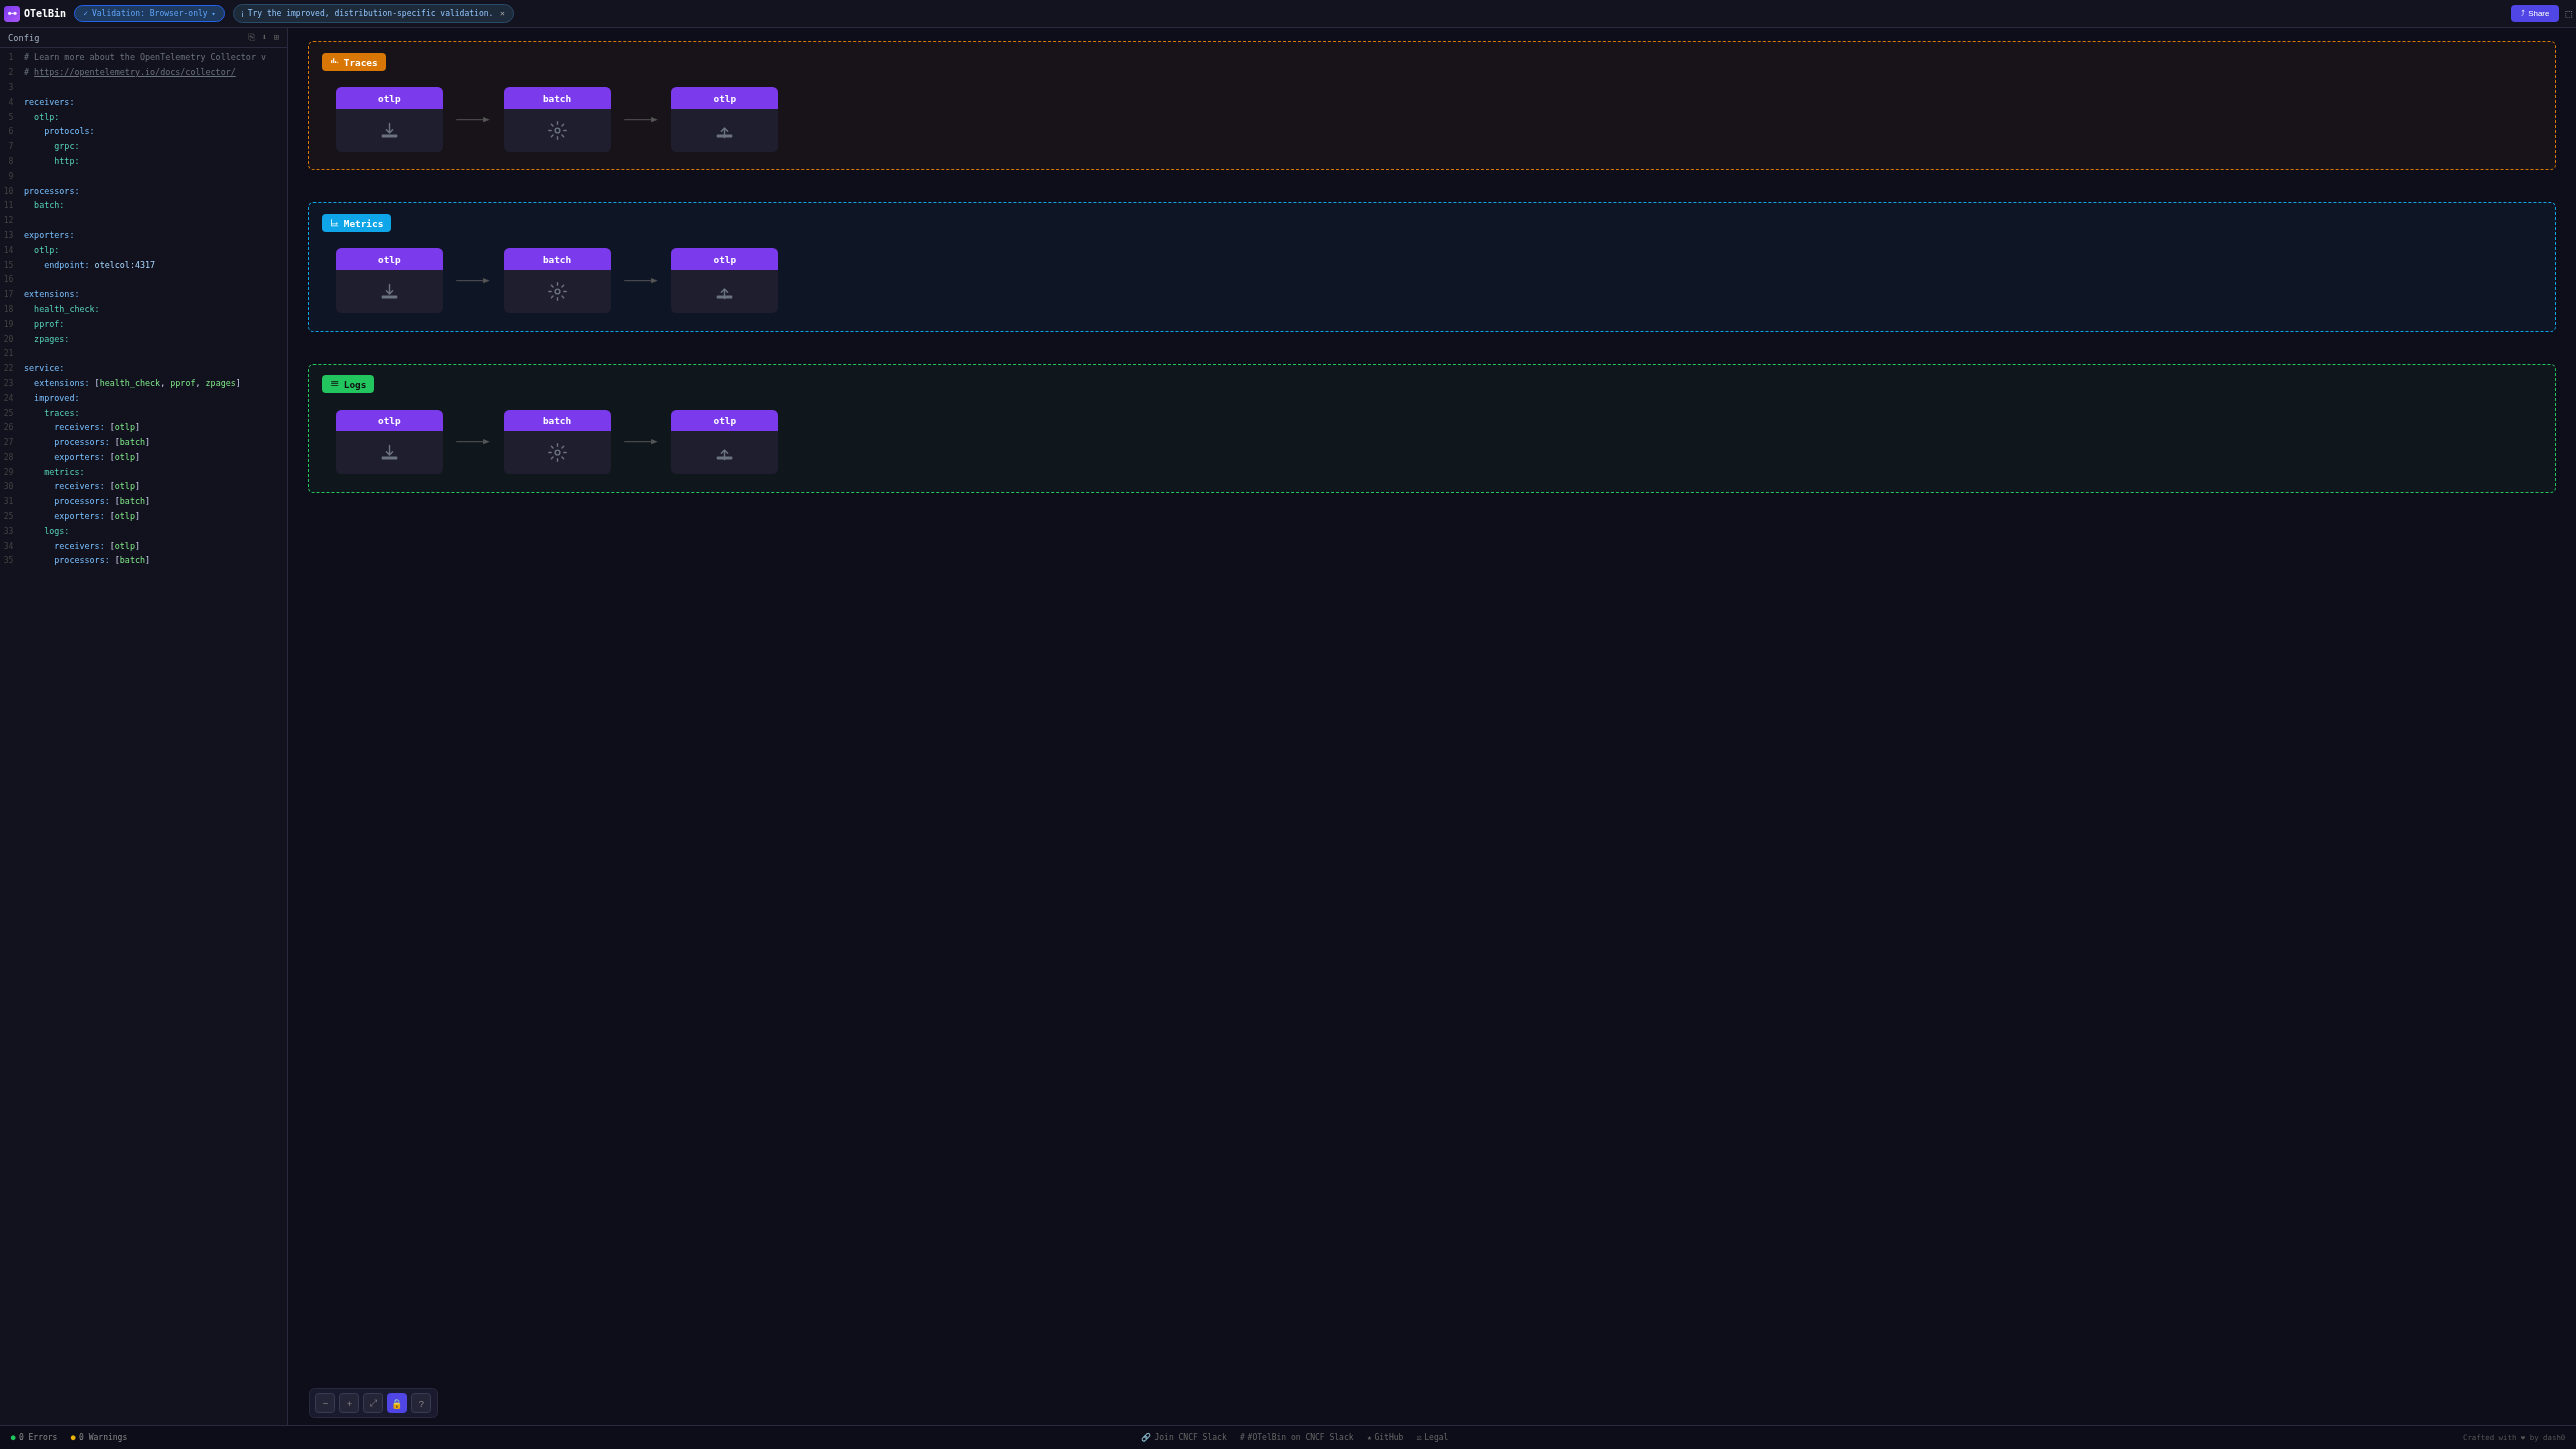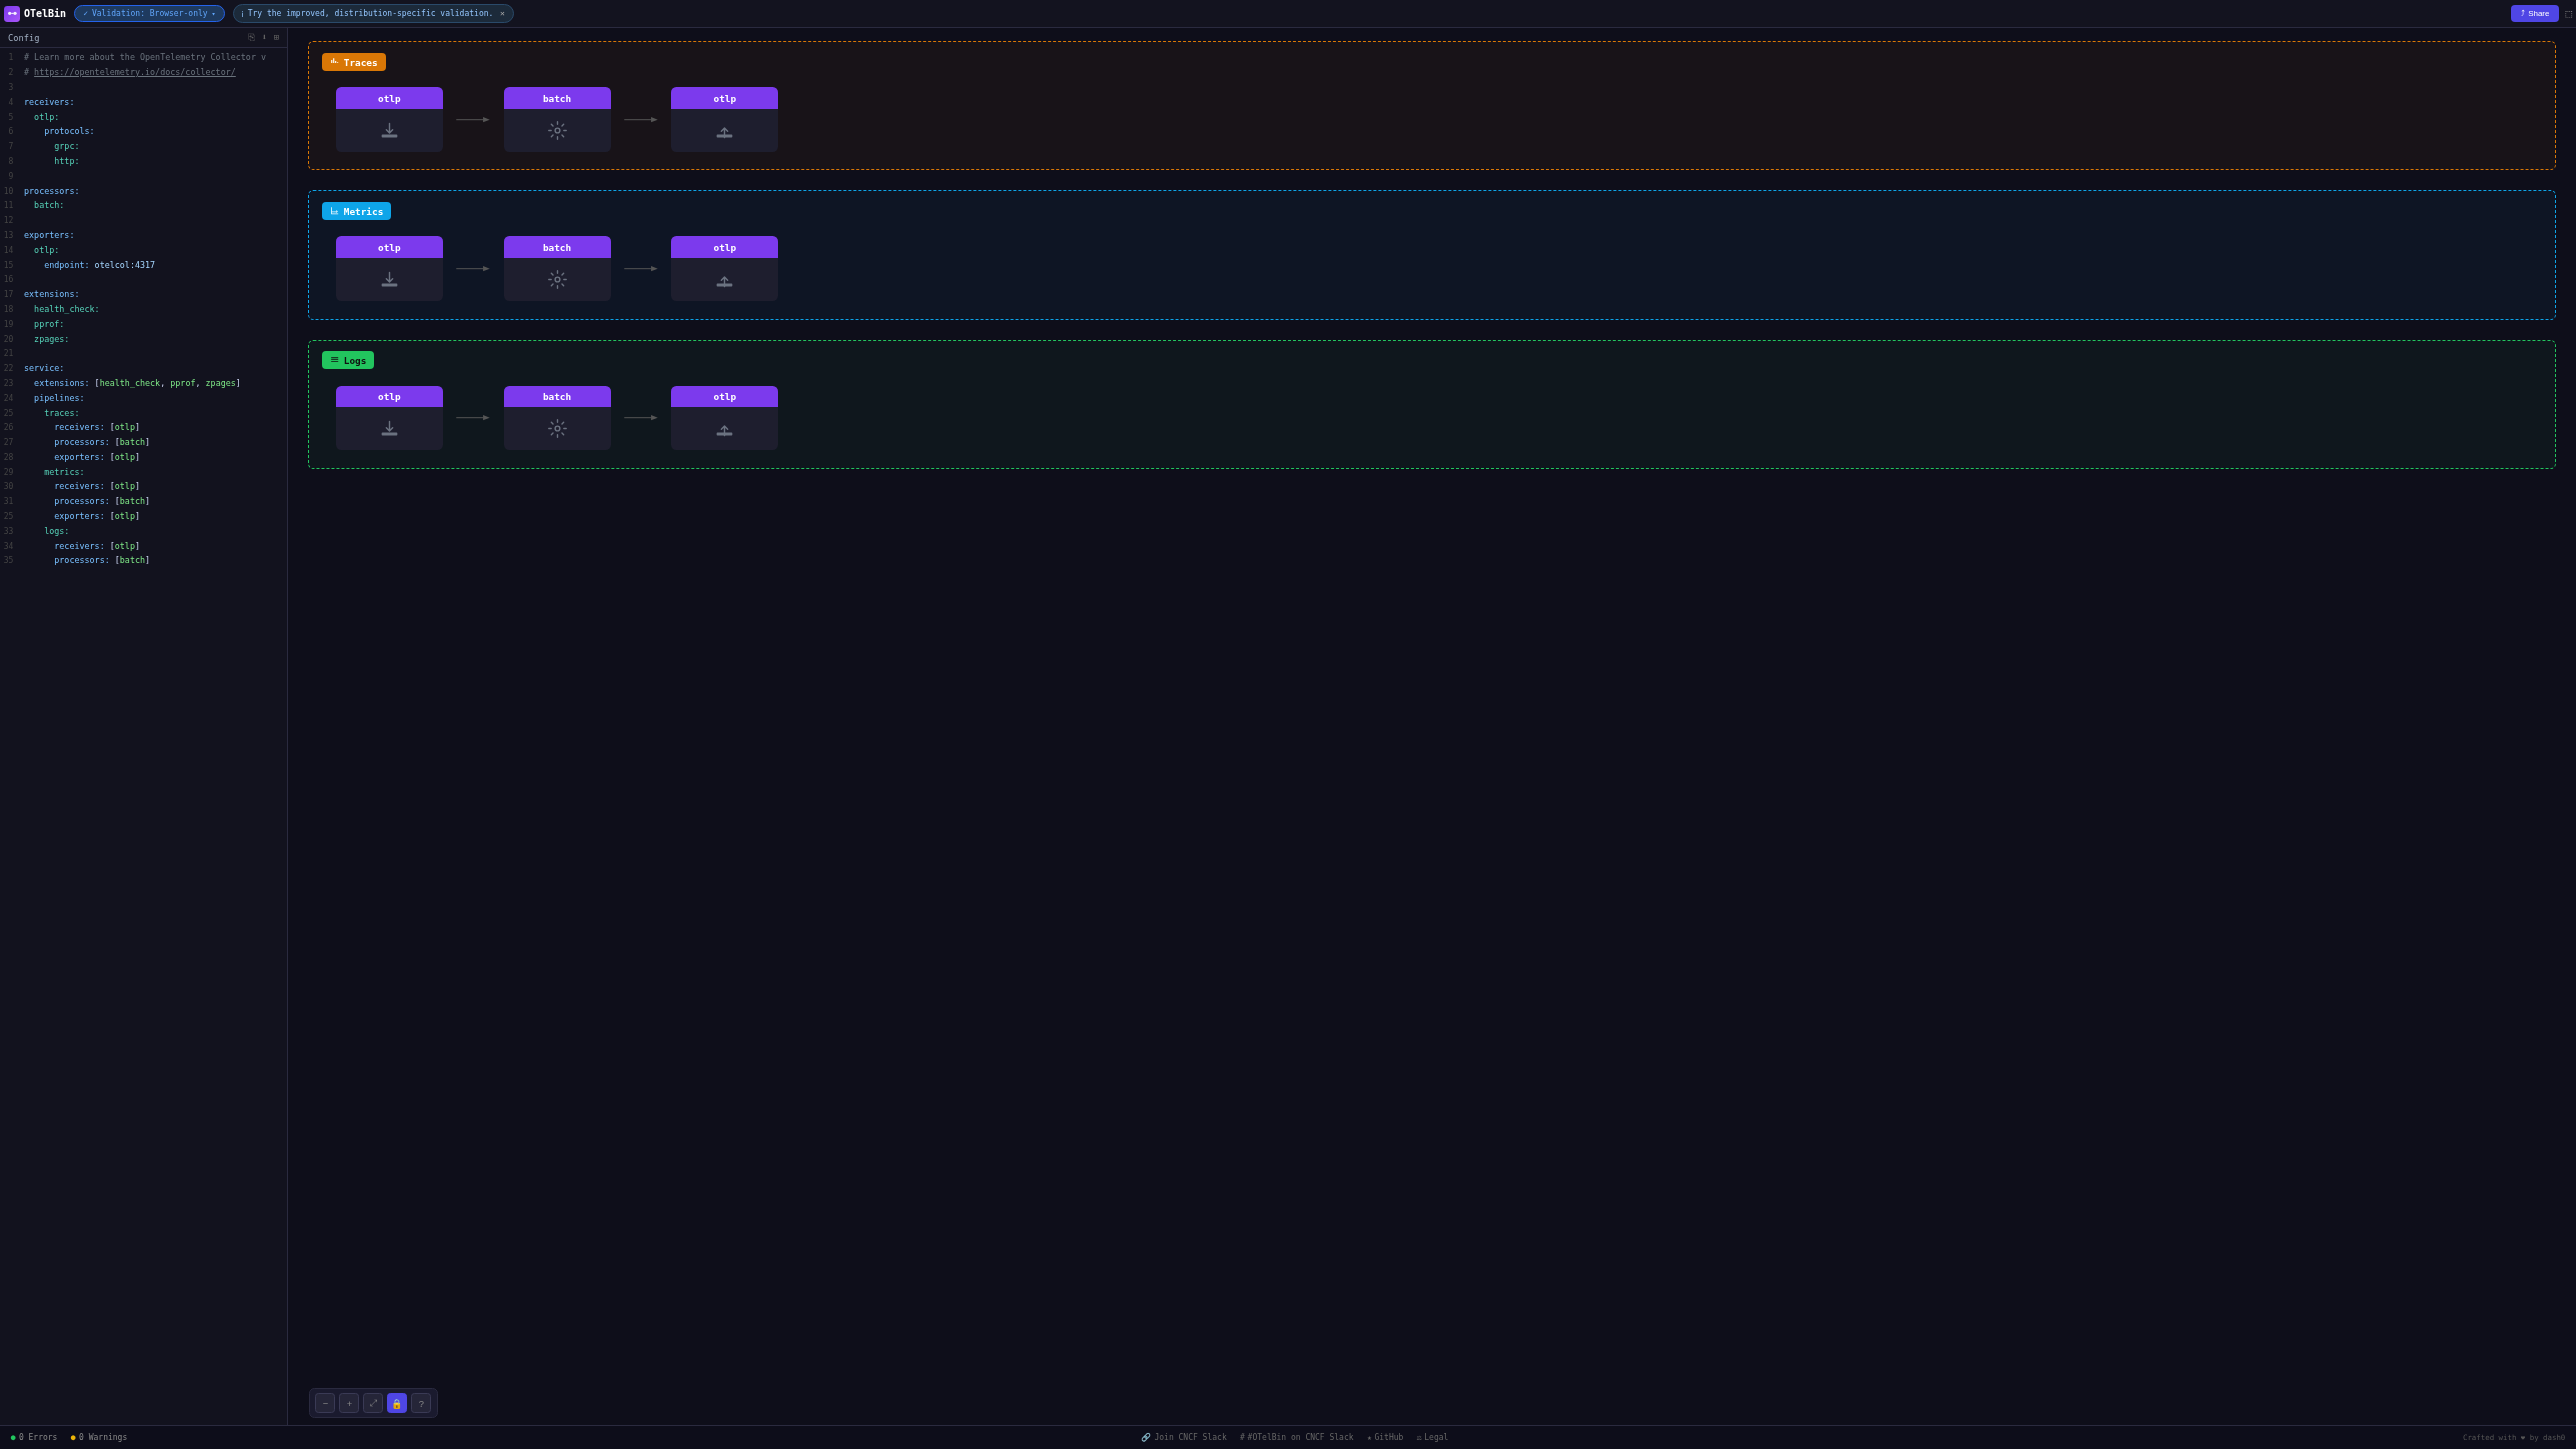--- a/index.html
+++ b/index.html
@@ -159,21 +159,21 @@
     .c-green { color: #7ee787; }
 
     
     .viz-panel {
       flex: 1;
       background: #0e0e1a;
       overflow-y: auto;
       padding: 13.4px 20px;
       display: flex;
       flex-direction: column;
-      gap: 20px;
+      gap: 32px;
     }
 
     
     .pipeline-section {
       border-radius: 5.4px;
       padding: 10.7px 13.4px;
     }
     .pipeline-traces {
       border: 1px dashed #d97706;
       background: rgba(217, 119, 6, 0.05);
@@ -451,21 +451,21 @@
         <div class="code-line">
           <span class="line-num">22</span>
           <span class="line-code"><span class="c-key">service:</span></span>
         </div>
         <div class="code-line">
           <span class="line-num">23</span>
           <span class="line-code"><span>  </span><span class="c-key">extensions: </span><span>[</span><span class="c-green">health_check</span><span>, </span><span class="c-green">pprof</span><span>, </span><span class="c-green">zpages</span><span>]</span></span>
         </div>
         <div class="code-line">
           <span class="line-num">24</span>
-          <span class="line-code"><span>  </span><span class="c-key">pipelines:</span></span>
+          <span class="line-code"><span>  </span><span class="c-key">improved:</span></span>
         </div>
         <div class="code-line">
           <span class="line-num">25</span>
           <span class="line-code"><span>    </span><span class="c-cyan">traces:</span></span>
         </div>
         <div class="code-line">
           <span class="line-num">26</span>
           <span class="line-code"><span>      </span><span class="c-key">receivers: </span><span>[</span><span class="c-green">otlp</span><span>]</span></span>
         </div>
         <div class="code-line">

